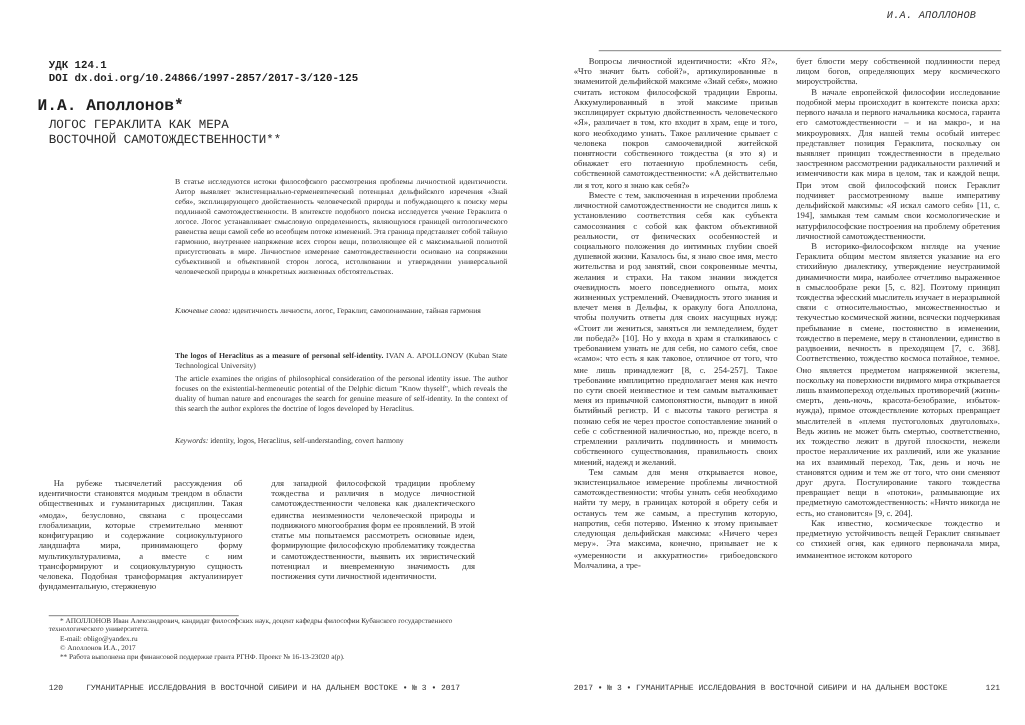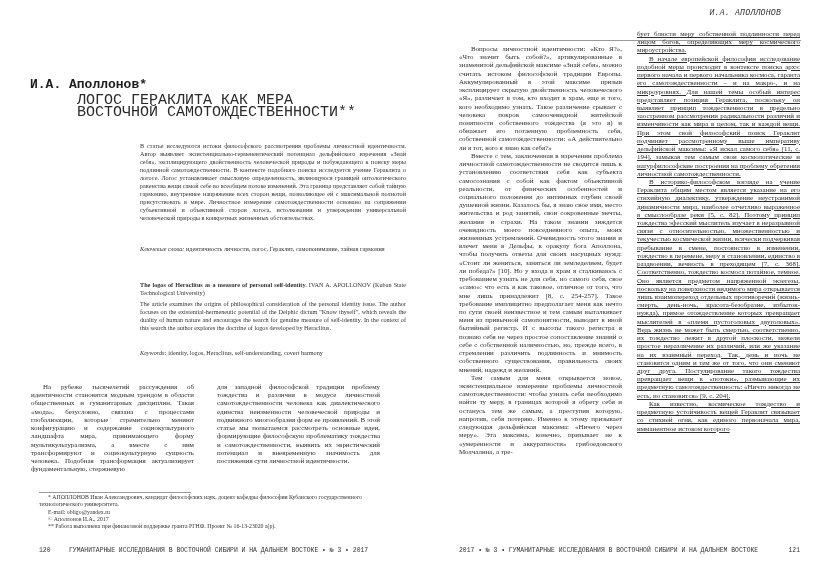--- a/index.html
+++ b/index.html
@@ -4,53 +4,57 @@
 <style>
   html, body { margin:0; padding:0; background:#ffffff; }
   body { width:820px; height:580px; position:relative; overflow:hidden; color:#2a2a2a; }
   .page { position:absolute; top:0; height:580px; }
   .page-left { left:0; width:410px; }
   .page-right { left:410px; width:410px; }
   .serif { font-family: "Liberation Serif", "DejaVu Serif", serif; }
   .sans { font-family: Liberation Mono, monospace; }
   .udk { position:absolute; left:39px; top:47px; font-size:8.6px; font-weight:bold; line-height:10.5px; color:#1e1e1e; }
   .author { position:absolute; left:30px; top:77px; font-size:13px; font-weight:bold; color:#1e1e1e; }
-  .title { position:absolute; left:39px; top:95px; font-size:15px; line-height:11.5px; color:#2a2a2a; letter-spacing:0;margin-left:38px; }
+  .title { position:absolute; left:39px; top:95px; font-size:10px; line-height:11.5px; color:#2a2a2a; letter-spacing:0; }
   .abstract { position:absolute; left:140px; width:266px; font-size:6.2px; line-height:8.05px; text-align:justify; color:#333; }
   .abstract p { margin:0; text-indent:0; }
   .abs-ru { top:142px; }
   .kw-ru { top:245px; }
   .abs-en-head { top:281px; }
   .abs-en { top:300px; }
   .kw-en { top:349px; }
   .italic { font-style:italic; }
   .bold { font-weight:bold; }
   .body-col { position:absolute; font-size:6.95px; line-height:8.22px; text-align:justify; color:#2e2e2e; }
   .body-col p { margin:0; text-indent:12px; }
   .body-col p.cont { text-indent:0; }
   .col-l1 { left:31px; top:383px; width:163px; }
   .col-l2 { left:217px; top:383px; width:163px; }
   .col-r1 { left:49px; top:45px; width:163px; }
-  .col-r2 { left:227px; top:30px; width:163px;text-decoration:underline; }
+  .col-r2 { left:227px; top:45px; width:163px; }
   .rule { position:absolute; height:0; border-top:0.8px solid #9a9a9a; }
   .footnote-rule { left:39px; top:492px; width:152px; }
   .top-rule-right { left:69px; top:40px; width:322px; }
   .footnotes { position:absolute; left:39px; top:494px; width:345px; font-size:5.8px; line-height:7.3px; color:#333; }
   .footnotes p { margin:0; text-indent:9px; }
   .running-head { position:absolute; right:39px; top:8px; font-size:8.2px; font-style:italic; color:#333; letter-spacing:0.2px; }
   .footer { position:absolute; top:547px; font-size:6.4px; color:#333; white-space:nowrap; }
   .footer-left { left:39px; }
   .footer-left .pn { display:inline-block; width:30px; }
   .footer-right { left:49px; width:341px; }
   .footer-right .pn { position:absolute; right:0; }
 </style>
 </head>
 <body>
 
 <div class="page page-left">
+  <div class="udk sans">
+    <div>УДК 124.1</div>
+    <div>DOI dx.doi.org/10.24866/1997-2857/2017-3/120-125</div>
+  </div>
   <div class="author sans">И.А. Аполлонов*</div>
   <div class="title sans">
     <div>ЛОГОС ГЕРАКЛИТА КАК МЕРА</div>
     <div>ВОСТОЧНОЙ САМОТОЖДЕСТВЕННОСТИ**</div>
   </div>
 
   <div class="abstract abs-ru serif">
     <p>В статье исследуются истоки философского рассмотрения проблемы личностной идентичности. Автор выявляет экзистенциально-герменевтический потенциал дельфийского изречения «Знай себя», эксплицирующего двойственность человеческой природы и побуждающего к поиску меры подлинной самотождественности. В контексте подобного поиска исследуется учение Гераклита о логосе. Логос устанавливает смысловую определенность, являющуюся границей онтологического равенства вещи самой себе во всеобщем потоке изменений. Эта граница представляет собой тайную гармонию, внутреннее напряжение всех сторон вещи, позволяющее ей с максимальной полнотой присутствовать в мире. Личностное измерение самотождественности основано на сопряжении субъективной и объективной сторон логоса, истолковании и утверждении универсальной человеческой природы в конкретных жизненных обстоятельствах.</p>
   </div>
   <div class="abstract kw-ru serif">

